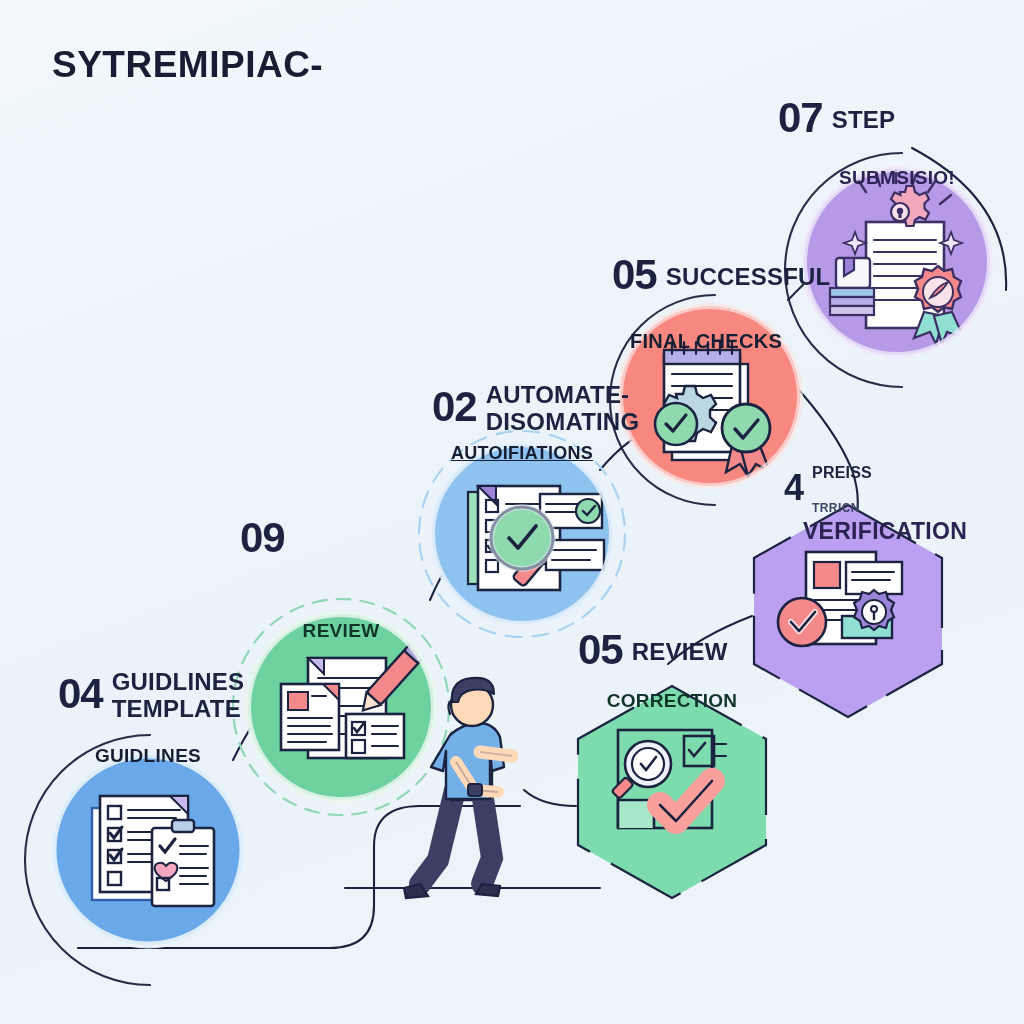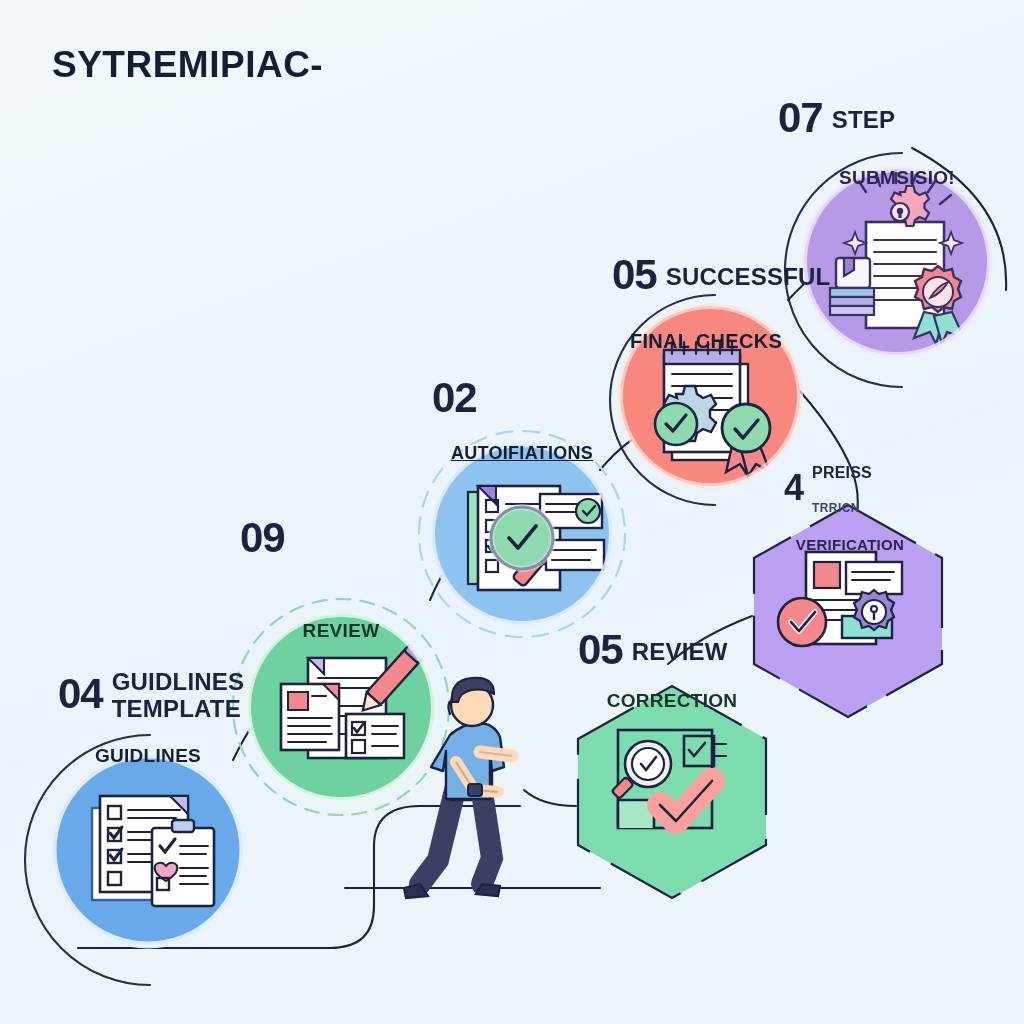--- a/index.html
+++ b/index.html
@@ -448,20 +448,24 @@
         <span>TEMPLATE</span>
       </span>
     </div>
 
     <div class="step-caption" style="left:240px; top:518px;">
       <span class="step-num">09</span>
     </div>
 
     <div class="step-caption" style="left:432px; top:378px;">
       <span class="step-num">02</span>
+      <span class="step-words">
+        <span>AUTOMATE-</span><br>
+        <span>DISOMATING</span>
+      </span>
     </div>
 
     <div class="step-caption" style="left:612px; top:255px;">
       <span class="step-num">05</span>
       <span class="step-words">
         <span>SUCCESSFUL</span>
       </span>
     </div>
 
     <div class="step-caption" style="left:778px; top:98px;">
@@ -484,17 +488,17 @@
       <span class="step-words">
         <span>REVIEW</span>
       </span>
     </div>
 
     <div class="shape-label dark" style="left:148px; top:745px;">GUIDLINES</div>
     <div class="shape-label green" style="left:341px; top:620px;">REVIEW</div>
     <div class="shape-label dark" style="left:522px; top:443px; font-size:18px;text-decoration:underline;">AUTOIFIATIONS</div>
     <div class="shape-label dark" style="left:706px; top:330px; font-size:20px;">FINAL  CHECKS</div>
     <div class="shape-label violet" style="left:897px; top:167px; font-size:19px;">SUBMSISIO!</div>
-    <div class="shape-label violet" style="left:850px; top:518px; font-size:15px;margin-top:18px;">VERIFICATION</div>
+    <div class="shape-label violet" style="left:885px; top:518px; font-size:23px;">VERIFICATION</div>
     <div class="shape-label green" style="left:672px; top:690px; font-size:19px;">CORRECTION</div>
   </div>
 
 </div>
 
 </body></html>

